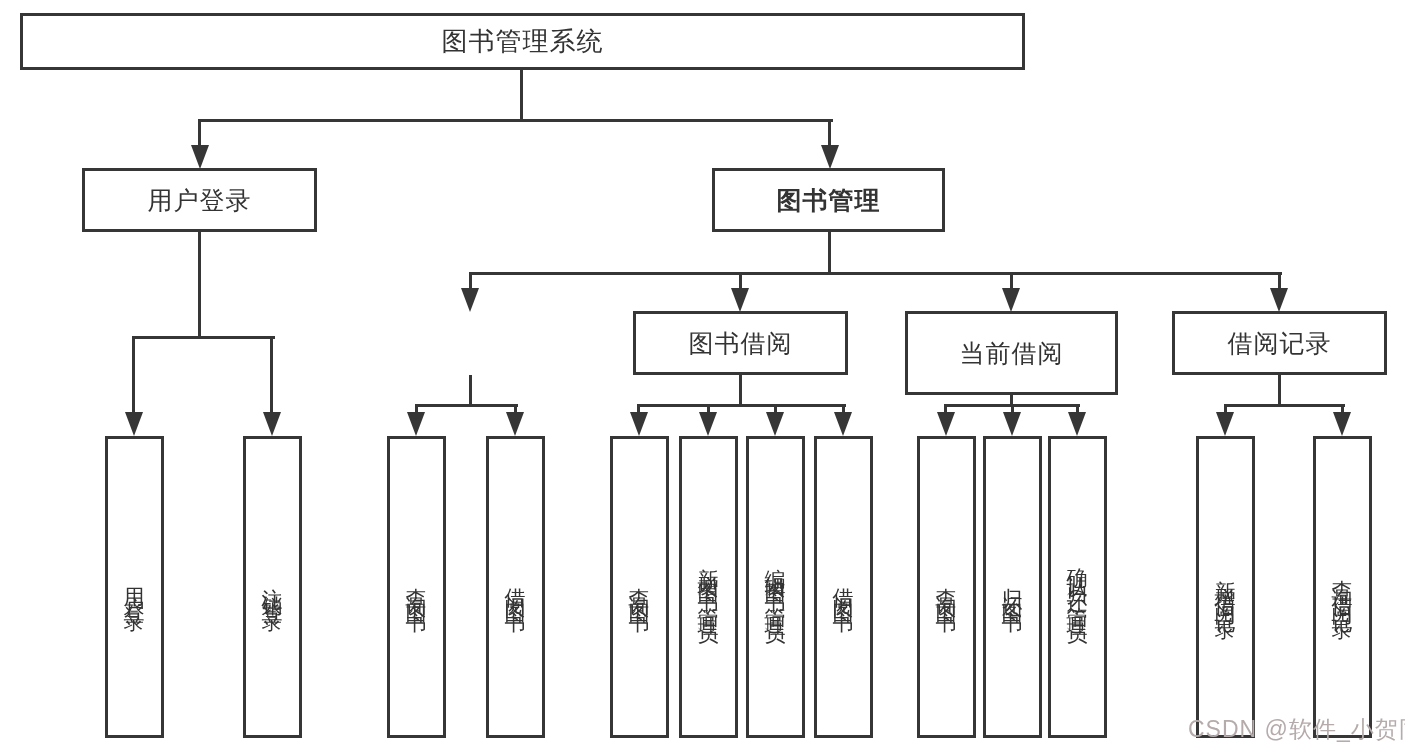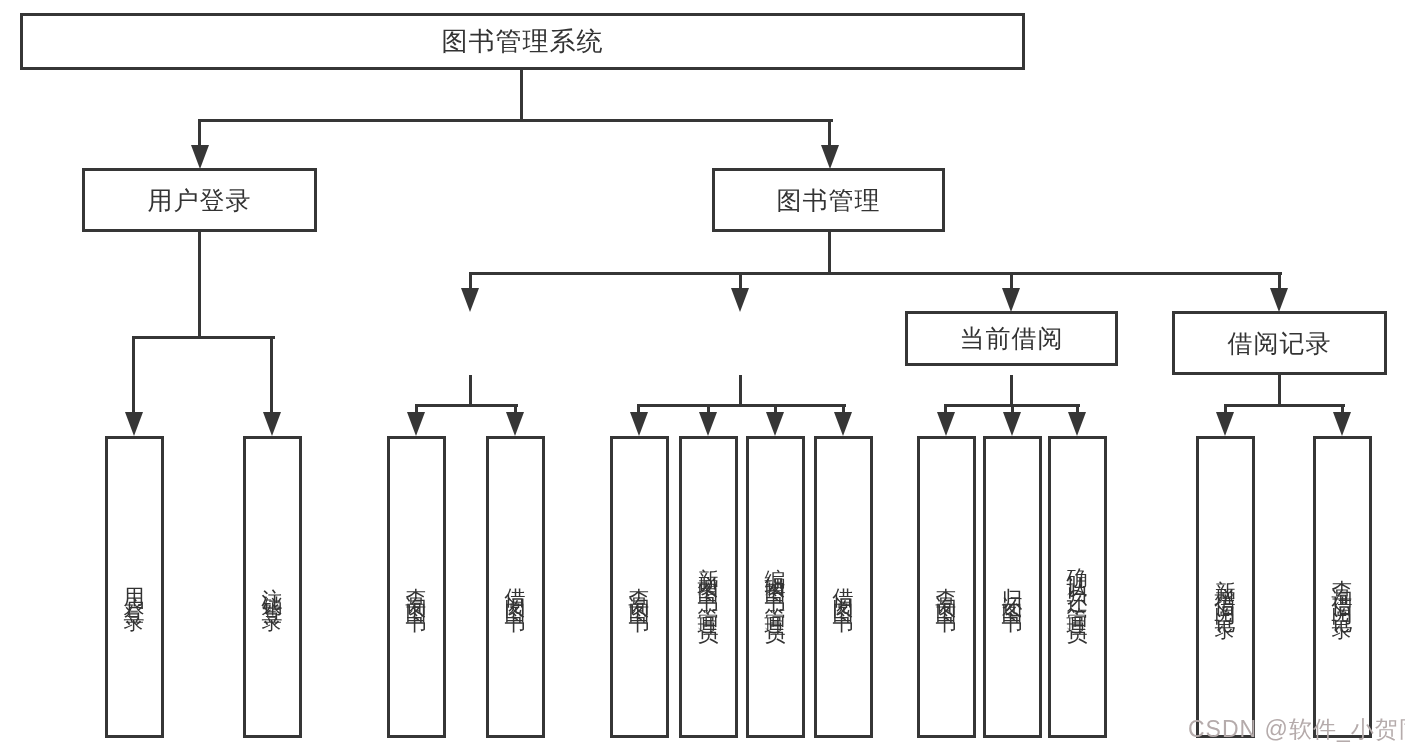--- a/index.html
+++ b/index.html
@@ -122,27 +122,30 @@
   <div class="arrow" style="left:1333px;top:412px;"></div>
 
   <div class="box" style="left:20px;top:13px;width:1005px;height:57px;">
     <span class="hlabel root-label">图书管理系统</span>
   </div>
 
   <div class="box" style="left:82px;top:168px;width:235px;height:64px;">
     <span class="hlabel">用户登录</span>
   </div>
 
-  <div class="box" style="left:712px;top:168px;width:233px;height:64px;">
+  <div class="box" style="left:712px;top:168px;width:233px;height:64px;font-weight:bold;">
     <span class="hlabel">图书管理</span>
   </div>
 
 
+  <div class="box" style="left:633px;top:311px;width:215px;height:64px;">
+    <span class="hlabel">图书借阅</span>
+  </div>
 
-  <div class="box" style="left:905px;top:311px;width:213px;height:55px;">
+  <div class="box" style="left:905px;top:311px;width:213px;height:84px;">
     <span class="hlabel">当前借阅</span>
   </div>
 
   <div class="box" style="left:1172px;top:311px;width:215px;height:64px;">
     <span class="hlabel">借阅记录</span>
   </div>
 
   <div class="box" style="left:105px;top:436px;width:59px;height:302px;">
     <span class="vlabel">用户登录</span>
   </div>

